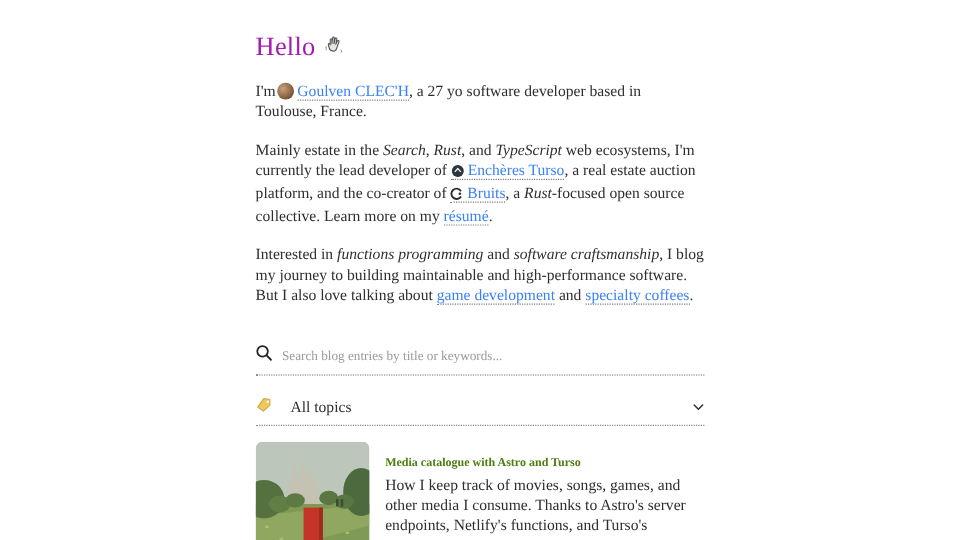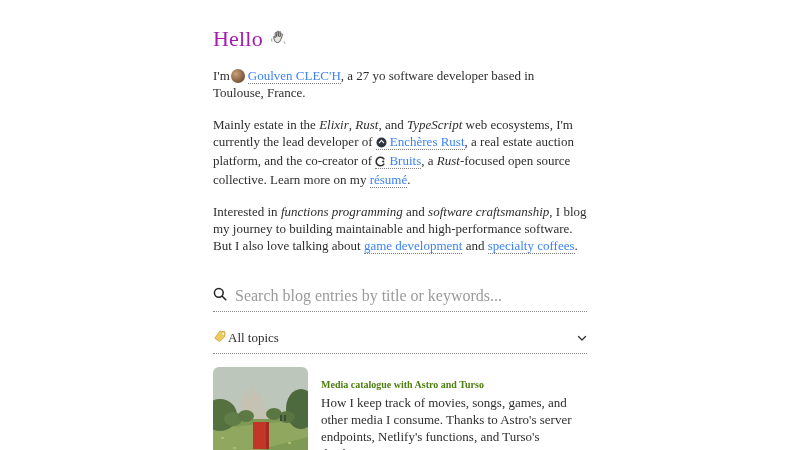--- a/index.html
+++ b/index.html
@@ -51,33 +51,33 @@
   .search-row {
     margin-top:33px;
     display:flex; align-items:center; gap:8px;
     border-bottom:1px dotted #8a8a8a;
     padding-bottom:6px;
   }
   .search-row input {
     flex:1;
     border:none; outline:none;
     font-family:"Liberation Serif","DejaVu Serif",serif;
-    font-size:16px;
+    font-size:11px;
     color:#333;
     background:transparent;
   }
   .search-row input::placeholder { color:#9a9a9a; }
   
   .filters {
     margin-top:17px;
     display:flex; gap:20px;
   }
   .filter {
     flex:1;
-    display:flex; align-items:center; gap:1px;
+    display:flex; align-items:center; gap:15px;
     border-bottom:1px dotted #8a8a8a;
     padding-bottom:6px;
     font-size:13px;
     color:#2e2e2e;
     cursor:pointer;
   }
   .filter .flabel { flex:1; }
   
   .entries { margin-top:13px; }
   .entry {
@@ -119,24 +119,24 @@
         <g stroke="#777" stroke-width="0.7" fill="none">
           <path d="M1.8 9.5 Q1.2 11.2 2.1 12.8"></path>
           <path d="M13.9 12.2 Q14.9 13.2 14.9 14.8"></path>
         </g>
       </svg>
     </span>
   </h1>
 
   <p class="intro"><span>I'm</span><span class="avatar"></span><a class="dotted">Goulven CLEC'H</a><span>, a 27 yo software developer based in Toulouse, France.</span></p>
 
-  <p class="intro"><span>Mainly estate in the </span><em>Elixir</em><span>, </span><em>Rust</em><span>, and </span><em>TypeScript</em><span> web ecosystems, I'm currently the lead developer of </span><a class="dotted"><span class="inline-icon"><svg width="11" height="11" viewBox="0 0 11 11">
+  <p class="intro"><span>Mainly estate in the </span><em>Search</em><span>, </span><em>Rust</em><span>, and </span><em>TypeScript</em><span> web ecosystems, I'm currently the lead developer of </span><a class="dotted"><span class="inline-icon"><svg width="11" height="11" viewBox="0 0 11 11">
             <circle cx="5.5" cy="5.5" r="5" fill="#2d3440"></circle>
             <path d="M3 6.2 L5.5 3.4 L8 6.2" stroke="#f5f5f0" stroke-width="1.1" fill="none"></path>
-          </svg></span><span>Enchères Rust</span></a><span>, a real estate auction platform, and the co-creator of </span><a class="dotted"><span class="inline-icon"><svg width="11" height="11" viewBox="0 0 11 11">
+          </svg></span><span>Enchères Turso</span></a><span>, a real estate auction platform, and the co-creator of </span><a class="dotted"><span class="inline-icon"><svg width="11" height="11" viewBox="0 0 11 11">
             <path d="M8.8 2.8 A4.3 4.3 0 1 0 8.8 8.2" stroke="#2d2d2d" stroke-width="1.6" fill="none" stroke-linecap="round"></path>
             <circle cx="8.2" cy="5.5" r="1.1" fill="#2d2d2d"></circle>
           </svg></span><span>Bruits</span></a><span>, a </span><em>Rust</em><span>-focused open source collective. Learn more on my </span><a class="dotted">résumé</a><span>.</span></p>
 
   <p class="intro"><span>Interested in </span><em>functions programming</em><span> and </span><em>software craftsmanship</em><span>, I blog my journey to building maintainable and high-performance software. But I also love talking about </span><a class="dotted">game development</a><span> and </span><a class="dotted">specialty coffees</a><span>.</span></p>
 
   <div class="search-row">
     <span>
       <svg width="14" height="14" viewBox="0 0 14 14">
         <circle cx="5.8" cy="5.8" r="4.4" stroke="#222" stroke-width="1.5" fill="none"></circle>

